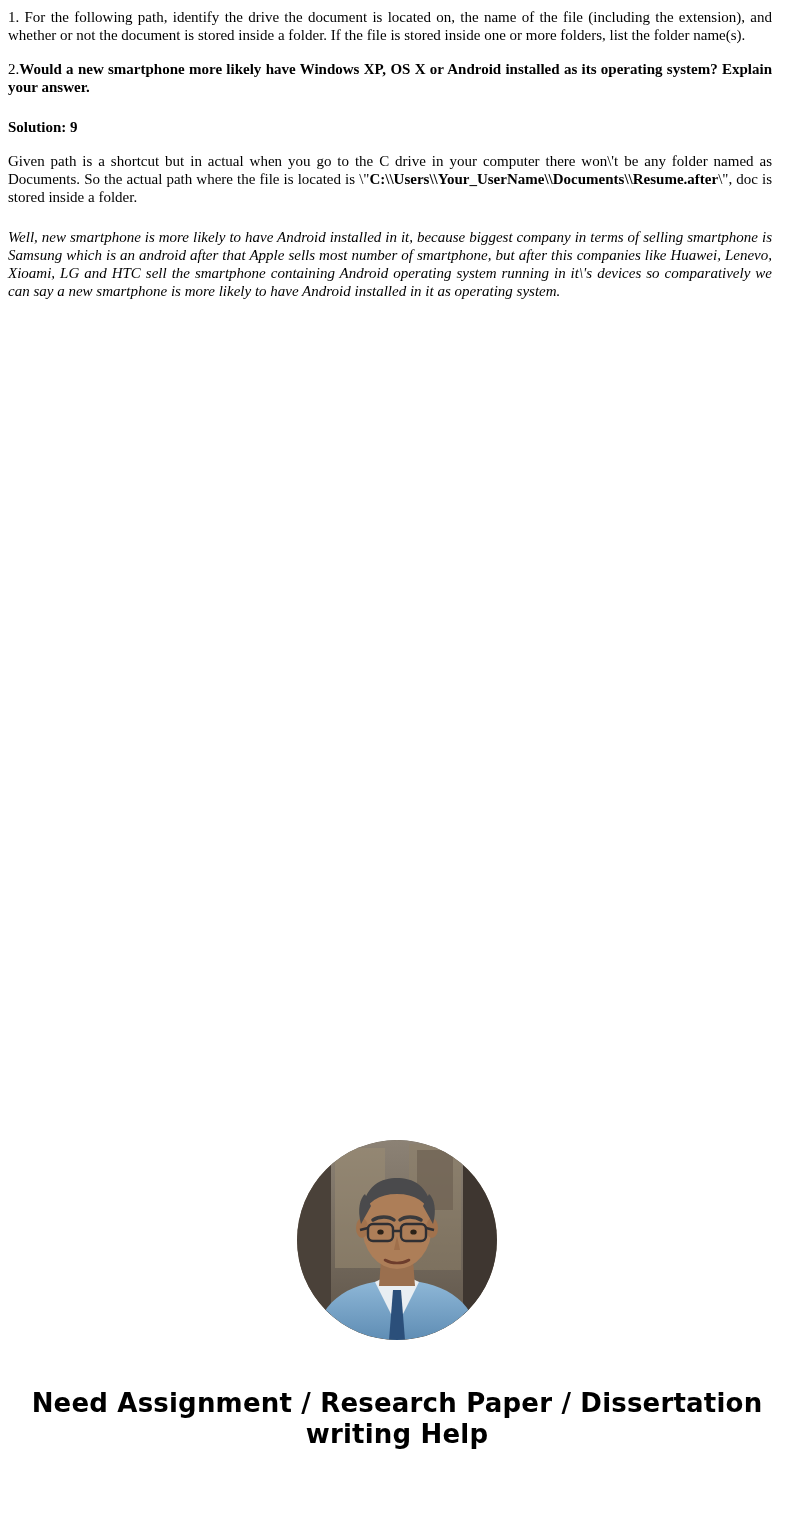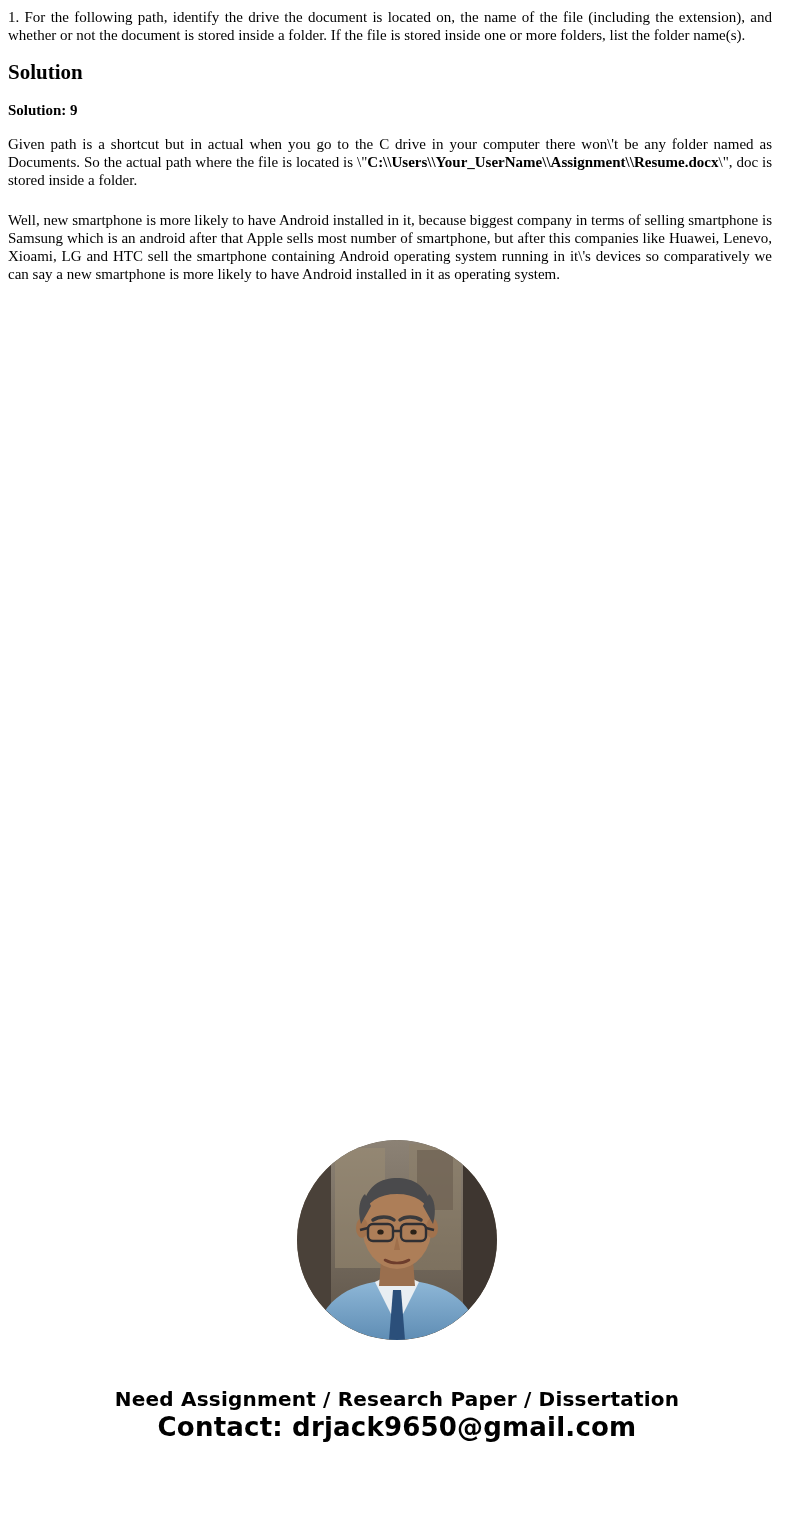--- a/index.html
+++ b/index.html
@@ -47,20 +47,21 @@
     font-size: 15px;
     font-weight: bold;
     margin: 0 0 16px 0;
     line-height: 1.2;
   }
   .body-para {
     margin-bottom: 22px;
   }
   .body-para.last {
     margin-bottom: 0;
+    font-style: italic;
   }
   b.inline-bold {
     font-weight: bold;
   }
 
   
   .promo {
     position: absolute;
     left: 0;
     top: 1140px;
@@ -76,21 +77,21 @@
     position: relative;
     background: #6b6256;
   }
   .avatar svg {
     display: block;
   }
   .promo-text {
     margin-top: 48px;
     font-family: "DejaVu Sans", "Liberation Sans", sans-serif;
     font-weight: bold;
-    font-size: 20px;
+    font-size: 26px;
     line-height: 1.18;
     color: #000000;
     letter-spacing: 0.2px;
   }
   .promo-line2 {
     font-family: "DejaVu Sans", "Liberation Sans", sans-serif;
     font-weight: bold;
     font-size: 26px;
     line-height: 1.18;
     color: #000000;
@@ -98,26 +99,26 @@
   }
 </style>
 </head>
 <body>
 
 <div class="page">
 
   <p class="q1">1. For the following path, identify the drive the document is located on, the name of the file (including the extension), and whether or not the document is stored inside a folder. If the file is stored inside one or more folders, list the folder name(s).</p>
 
 
+  <p class="q2"><span>2.</span><span class="bold">Would a new smartphone more likely have Windows XP, OS X or Android installed as its operating system? Explain your answer.</span></p>
 
-  <h2 class="solution-heading">Solution</h2>
 
   <h3 class="sub-heading">Solution: 9</h3>
 
-  <p class="body-para"><span>Given path is a shortcut but in actual when you go to the C drive in your computer there won\'t be any folder named as Documents. So the actual path where the file is located is \"</span><b class="inline-bold">C:\\Users\\Your_UserName\\Assignment\\Resume.docx</b><span>\", doc is stored inside a folder.</span></p>
+  <p class="body-para"><span>Given path is a shortcut but in actual when you go to the C drive in your computer there won\'t be any folder named as Documents. So the actual path where the file is located is \"</span><b class="inline-bold">C:\\Users\\Your_UserName\\Documents\\Resume.after</b><span>\", doc is stored inside a folder.</span></p>
 
 
   <p class="body-para last">Well, new smartphone is more likely to have Android installed in it, because biggest company in terms of selling smartphone is Samsung which is an android after that Apple sells most number of smartphone, but after this companies like Huawei, Lenevo, Xioami, LG and HTC sell the smartphone containing Android operating system running in it\'s devices so comparatively we can say a new smartphone is more likely to have Android installed in it as operating system.</p>
 
 </div>
 
 <div class="promo">
 
   <div class="avatar">
     <svg width="200" height="200" viewBox="0 0 200 200">
@@ -172,15 +173,15 @@
         <ellipse cx="116.5" cy="92" rx="3.2" ry="2.6" fill="#2a2118"></ellipse>
 
         <path d="M100 96 L97 110 L103 110 Z" fill="#9b6b48" opacity="0.8"></path>
 
         <path d="M88 120 C95 124 105 124 112 120" stroke="#6d3d2c" stroke-width="2.6" fill="none" stroke-linecap="round"></path>
       </g>
     </svg>
   </div>
 
   <div class="promo-text">Need Assignment / Research Paper / Dissertation</div>
-  <div class="promo-line2">Contact: drjack9650@gmail.com</div>
+  <div class="promo-line2">writing Help</div>
 
 </div>
 
 </body></html>

